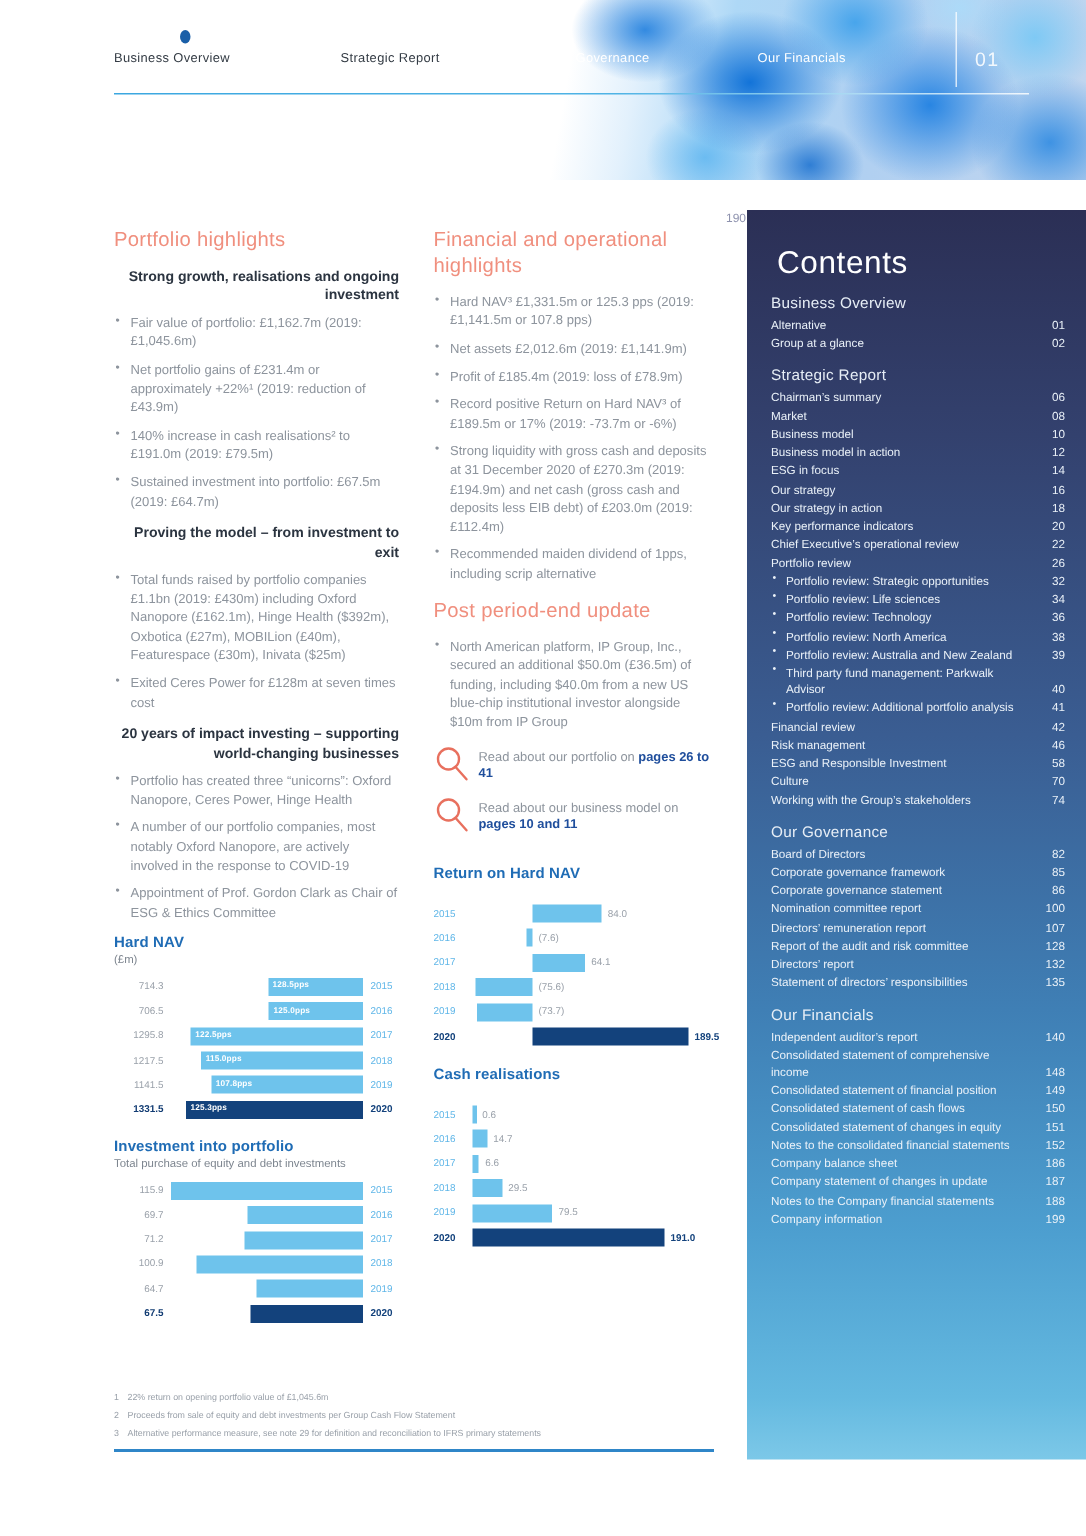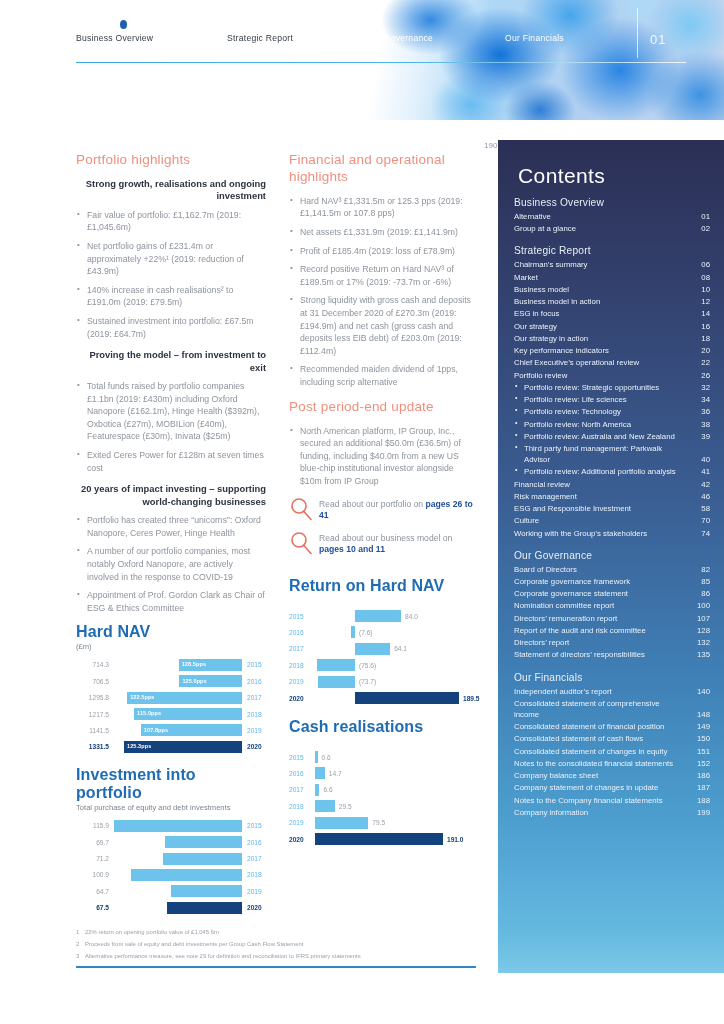--- a/index.html
+++ b/index.html
@@ -50,21 +50,21 @@
 
   
   .read-row { position:relative; display:flex; align-items:flex-start; margin-top:8px; min-height:26px; }
   .mag { width:30px; flex:0 0 30px; position:relative; height:26px; }
   .mag svg { position:absolute; left:0; top:0; }
   .read-txt { font-size:8.6px; line-height:1.38; color:#8d949d; padding-top:2px; }
   .read-txt b { color:#1f4e9c; font-weight:bold; }
 
   
   .chart-block { margin-top:6px; }
-  .chart-title { font-size:16px; font-weight:bold; color:#1f6cb5; letter-spacing:.1px; margin-bottom:1px; }
+  .chart-title { font-size:10px; font-weight:bold; color:#1f6cb5; letter-spacing:.1px; margin-bottom:1px; }
   .chart-sub { font-size:7.6px; color:#7d858f; margin-bottom:7px; }
   .rows { width:100%; }
   .row { display:flex; align-items:center; height:13px; margin-bottom:3.4px; font-size:6.6px; }
 
   
   .lv { width:36px; text-align:right; color:#9aa1aa; padding-right:3px; font-size:6.6px; }
   .lv.cur { color:#123c73; font-weight:bold; }
   .lbar-area { flex:1; position:relative; height:12px; }
   .lbar { position:absolute; right:0; top:0; height:12px; background:#6ec3ec; }
   .lbar.cur { background:#13427c; }
@@ -253,21 +253,21 @@
             <div class="ly cur">2020</div>
           </div>
         </div>
     </div>
   </div>
 
   <div class="col col2">
     <h2 class="sec">Financial and operational highlights</h2>
     <ul class="bl" id="fh-bullets">
         <li>Hard NAV³ £1,331.5m or 125.3 pps (2019: £1,141.5m or 107.8 pps)</li>
-        <li>Net assets £1,331.9m (2019: £1,141.9m)</li>
+        <li>Net assets £2,012.6m (2019: £1,141.9m)</li>
         <li>Profit of £185.4m (2019: loss of £78.9m)</li>
         <li>Record positive Return on Hard NAV³ of £189.5m or 17% (2019: -73.7m or -6%)</li>
         <li>Strong liquidity with gross cash and deposits at 31 December 2020 of £270.3m (2019: £194.9m) and net cash (gross cash and deposits less EIB debt) of £203.0m (2019: £112.4m)</li>
         <li>Recommended maiden dividend of 1pps, including scrip alternative</li>
       </ul>
 
     <h2 class="sec" style="margin-top:10px;">Post period-end update</h2>
     <ul class="bl" id="pp-bullets">
         <li>North American platform, IP Group, Inc., secured an additional $50.0m (£36.5m) of funding, including $40.0m from a new US blue-chip institutional investor alongside $10m from IP Group</li>
       </ul>

